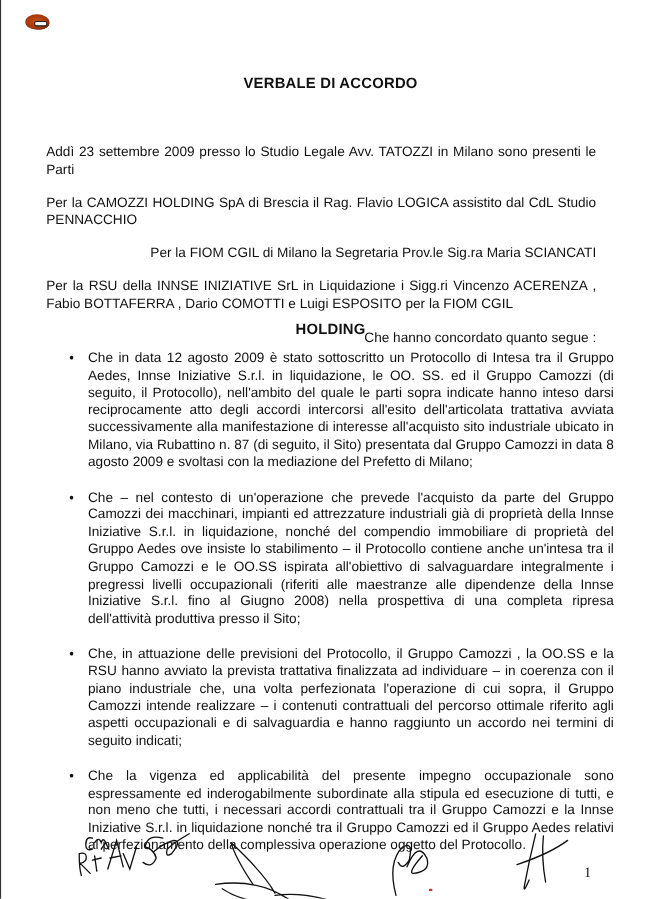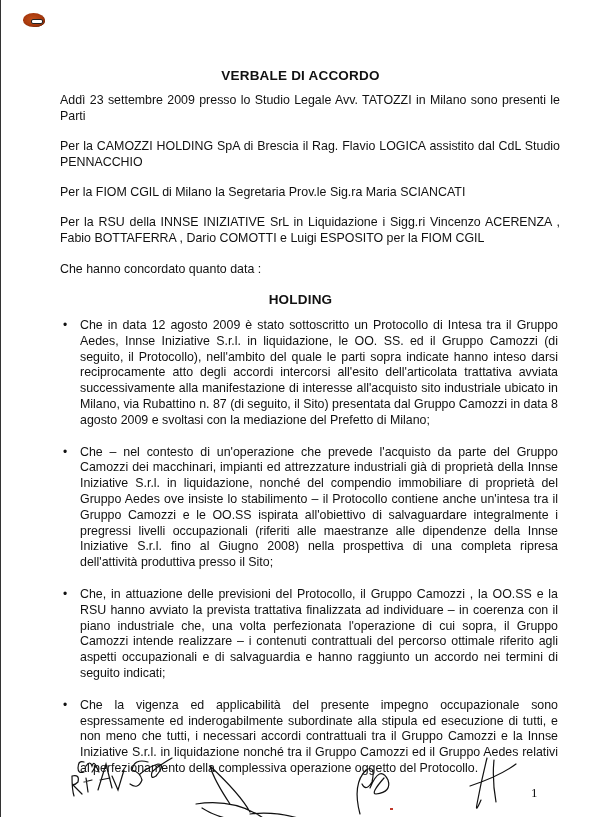--- a/index.html
+++ b/index.html
@@ -14,24 +14,24 @@
   }
   .stamp::after {
     content: ""; position: absolute; left: 8px; top: 6px; width: 10px; height: 3px;
     background: #fff; border-radius: 2px; border: 1px solid #222;
   }
   .title {
     position: absolute; left: 0; width: 601px; text-align: center;
     font-weight: bold; font-size: 13.5px; letter-spacing: 0.2px;
   }
   .para {
-    position: absolute; left: 60px; width: 500px;
-    font-size: 12.4px; line-height: 15.8px; text-align: justify;
+    position: absolute; left: 42px; width: 500px;
+    font-size: 12.4px; line-height: 15.8px; text-align: justify; margin-top: 38px;
   }
-  .para.nojust { text-align: left; }
+  .para.nojust { text-align: right; }
   .bullet-list { position: absolute; left: 58px; top: 318px; width: 500px; margin: 0; padding: 0; list-style: none; }
   .bullet-item {
     position: relative; padding-left: 22px; font-size: 12.4px; line-height: 15.8px;
     text-align: justify; margin-bottom: 16px;
   }
   .bullet-dot {
     position: absolute; left: 5px; top: 0; font-size: 12px;
   }
   .signatures { position: absolute; left: 0; top: 752px; width: 601px; height: 65px; }
   .signatures svg { position: absolute; left: 0; top: 0; }
@@ -47,21 +47,21 @@
 <div class="stamp"></div>
 
 <div class="title" style="top:68px;">VERBALE DI ACCORDO</div>
 
 <div class="para" style="top:93px;">Addì 23 settembre 2009 presso lo Studio Legale Avv. TATOZZI in Milano sono presenti le Parti</div>
 
 <div class="para" style="top:139px;">Per la CAMOZZI HOLDING SpA di Brescia il Rag. Flavio LOGICA assistito dal CdL Studio PENNACCHIO</div>
 <div class="para nojust" style="top:185px;">Per la FIOM CGIL di Milano la Segretaria Prov.le Sig.ra Maria SCIANCATI</div>
 <div class="para" style="top:215px;">Per la RSU della INNSE INIZIATIVE SrL in Liquidazione i Sigg.ri Vincenzo ACERENZA , Fabio BOTTAFERRA , Dario COMOTTI e Luigi ESPOSITO per la FIOM CGIL</div>
 
-<div class="para nojust" style="top:262px;">Che hanno concordato quanto data :</div>
+<div class="para nojust" style="top:262px;">Che hanno concordato quanto segue :</div>
 
 <div class="title" style="top:292px; left:0;">HOLDING</div>
 
 <ul class="bullet-list">
   <li class="bullet-item">
     <span class="bullet-dot">•</span>
     <span>Che in data 12 agosto 2009 è stato sottoscritto un Protocollo di Intesa tra il Gruppo Aedes, Innse Iniziative S.r.l. in liquidazione, le OO. SS. ed il Gruppo Camozzi (di seguito, il Protocollo), nell'ambito del quale le parti sopra indicate hanno inteso darsi reciprocamente atto degli accordi intercorsi all'esito dell'articolata trattativa avviata successivamente alla manifestazione di interesse all'acquisto sito industriale ubicato in Milano, via Rubattino n. 87 (di seguito, il Sito) presentata dal Gruppo Camozzi in data 8 agosto 2009 e svoltasi con la mediazione del Prefetto di Milano;</span>
   </li>
   <li class="bullet-item">
     <span class="bullet-dot">•</span>

